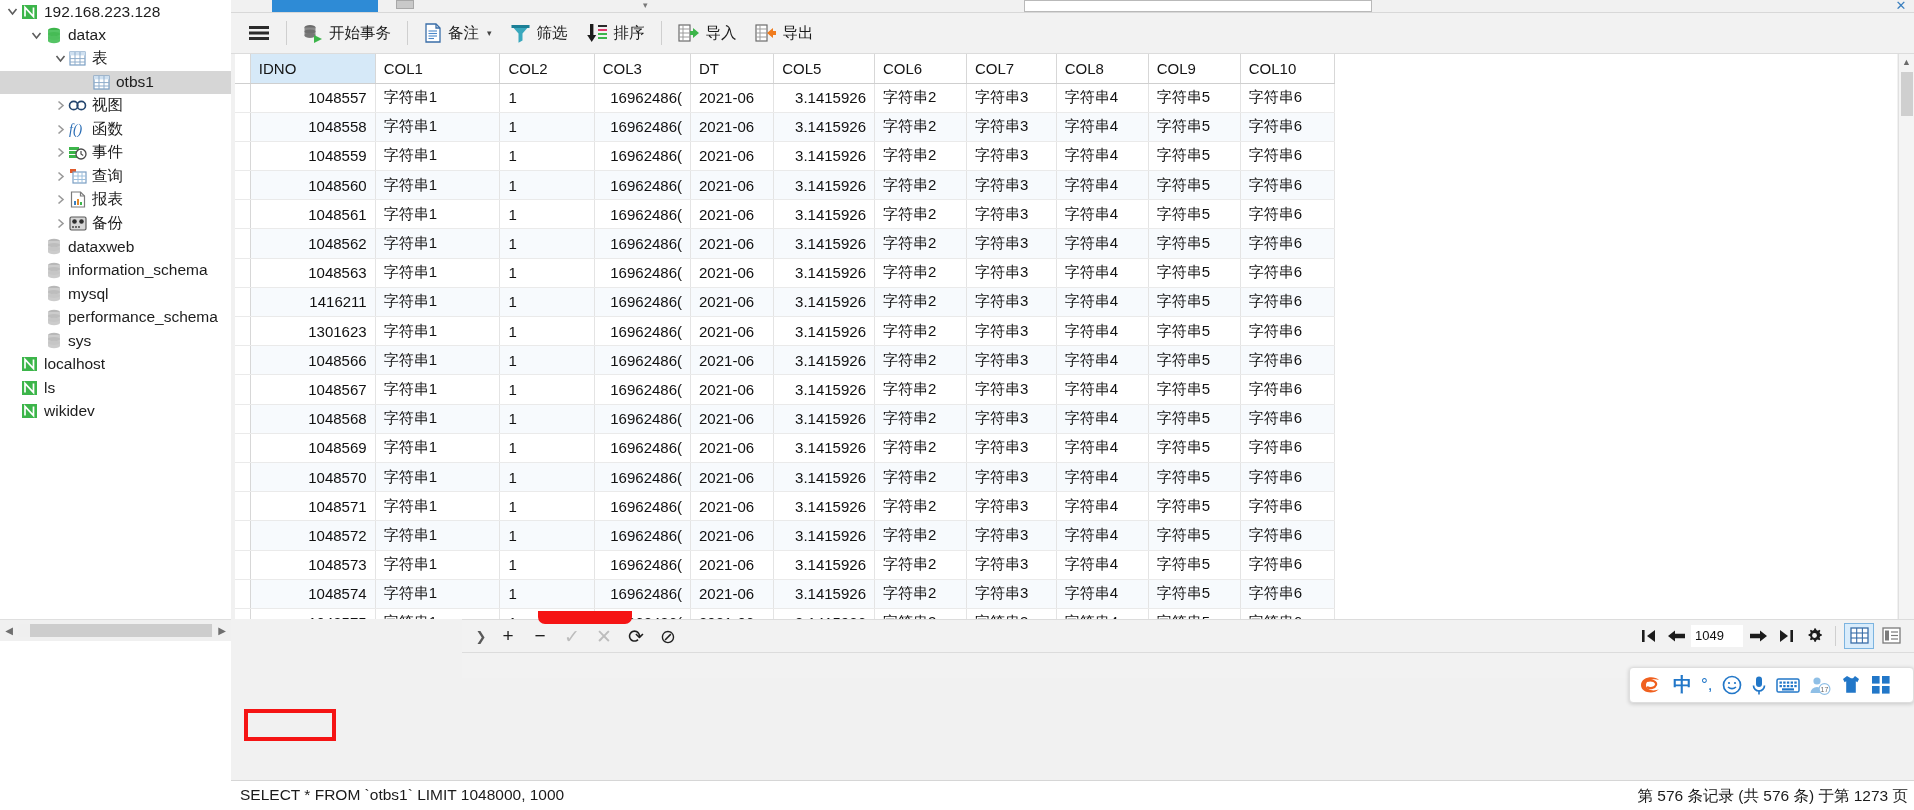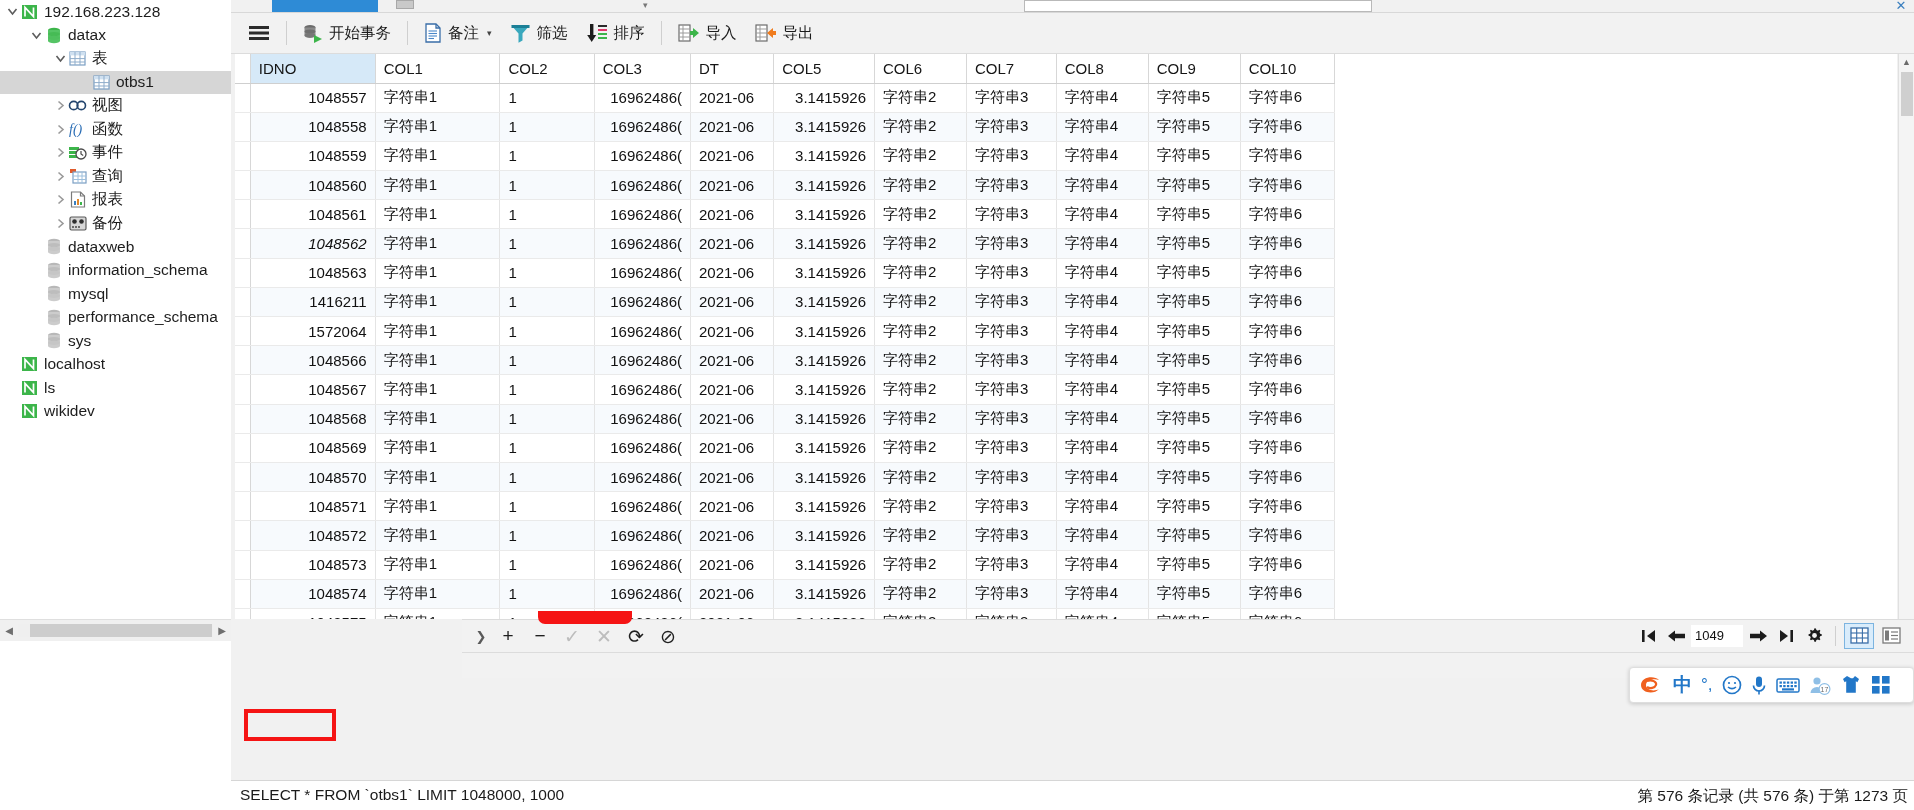--- a/index.html
+++ b/index.html
@@ -721,21 +721,21 @@
               <td style="width: 76px;">2021-06</td>
               <td class="num" style="width: 92px;">3.1415926</td>
               <td style="width: 84px;">字符串2</td>
               <td style="width: 82px;">字符串3</td>
               <td style="width: 84px;">字符串4</td>
               <td style="width: 84px;">字符串5</td>
               <td style="width: 86px;">字符串6</td>
             </tr>
             <tr class="alt">
               <td class="gutter"></td>
-              <td class="num" style="width: 114px; font-style: italic;">1048562</td>
+              <td class="num" style="width: 114px;">1048562</td>
               <td style="width: 114px;">字符串1</td>
               <td style="width: 86px;">1</td>
               <td class="num" style="width: 88px;">16962486(</td>
               <td style="width: 76px;">2021-06</td>
               <td class="num" style="width: 92px;">3.1415926</td>
               <td style="width: 84px;">字符串2</td>
               <td style="width: 82px;">字符串3</td>
               <td style="width: 84px;">字符串4</td>
               <td style="width: 84px;">字符串5</td>
               <td style="width: 86px;">字符串6</td>
@@ -763,21 +763,21 @@
               <td style="width: 76px;">2021-06</td>
               <td class="num" style="width: 92px;">3.1415926</td>
               <td style="width: 84px;">字符串2</td>
               <td style="width: 82px;">字符串3</td>
               <td style="width: 84px;">字符串4</td>
               <td style="width: 84px;">字符串5</td>
               <td style="width: 86px;">字符串6</td>
             </tr>
             <tr>
               <td class="gutter"></td>
-              <td class="num" style="width: 114px;">1572064</td>
+              <td class="num" style="width: 114px;">1301623</td>
               <td style="width: 114px;">字符串1</td>
               <td style="width: 86px;">1</td>
               <td class="num" style="width: 88px;">16962486(</td>
               <td style="width: 76px;">2021-06</td>
               <td class="num" style="width: 92px;">3.1415926</td>
               <td style="width: 84px;">字符串2</td>
               <td style="width: 82px;">字符串3</td>
               <td style="width: 84px;">字符串4</td>
               <td style="width: 84px;">字符串5</td>
               <td style="width: 86px;">字符串6</td>

